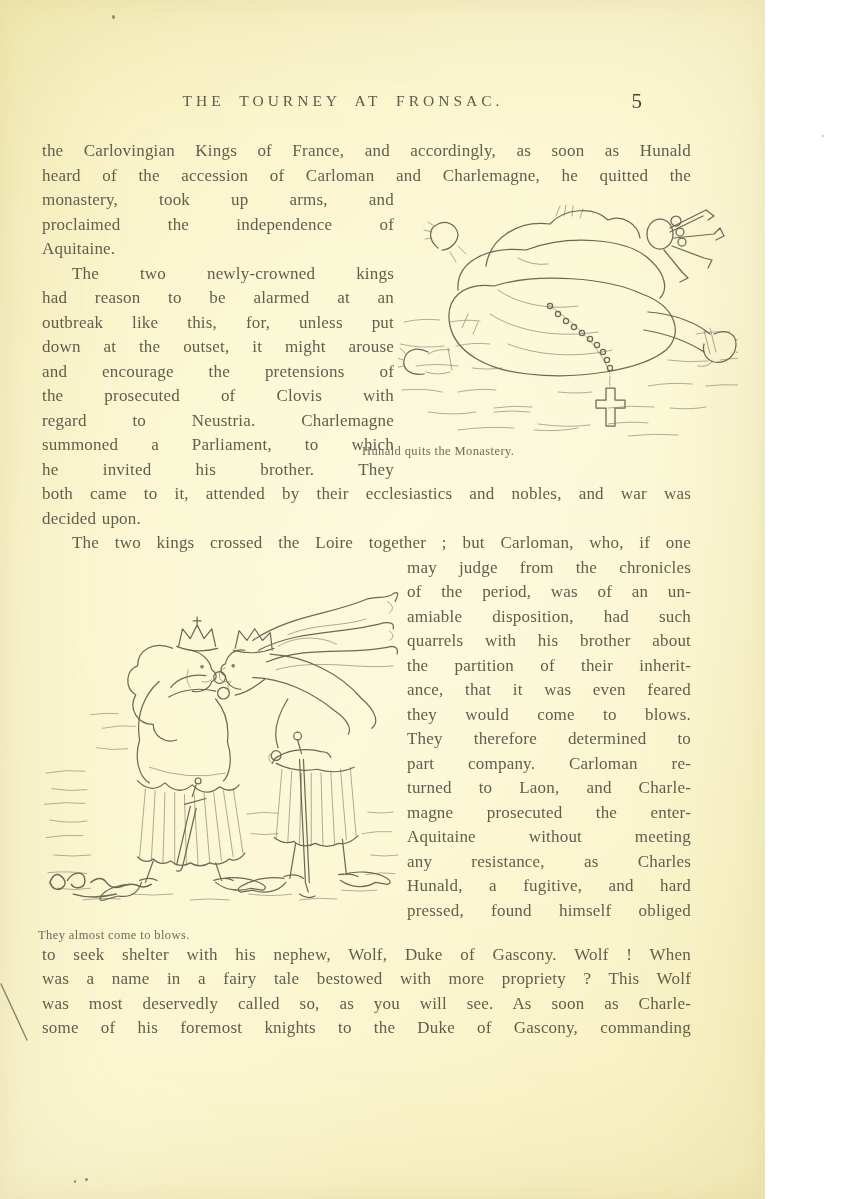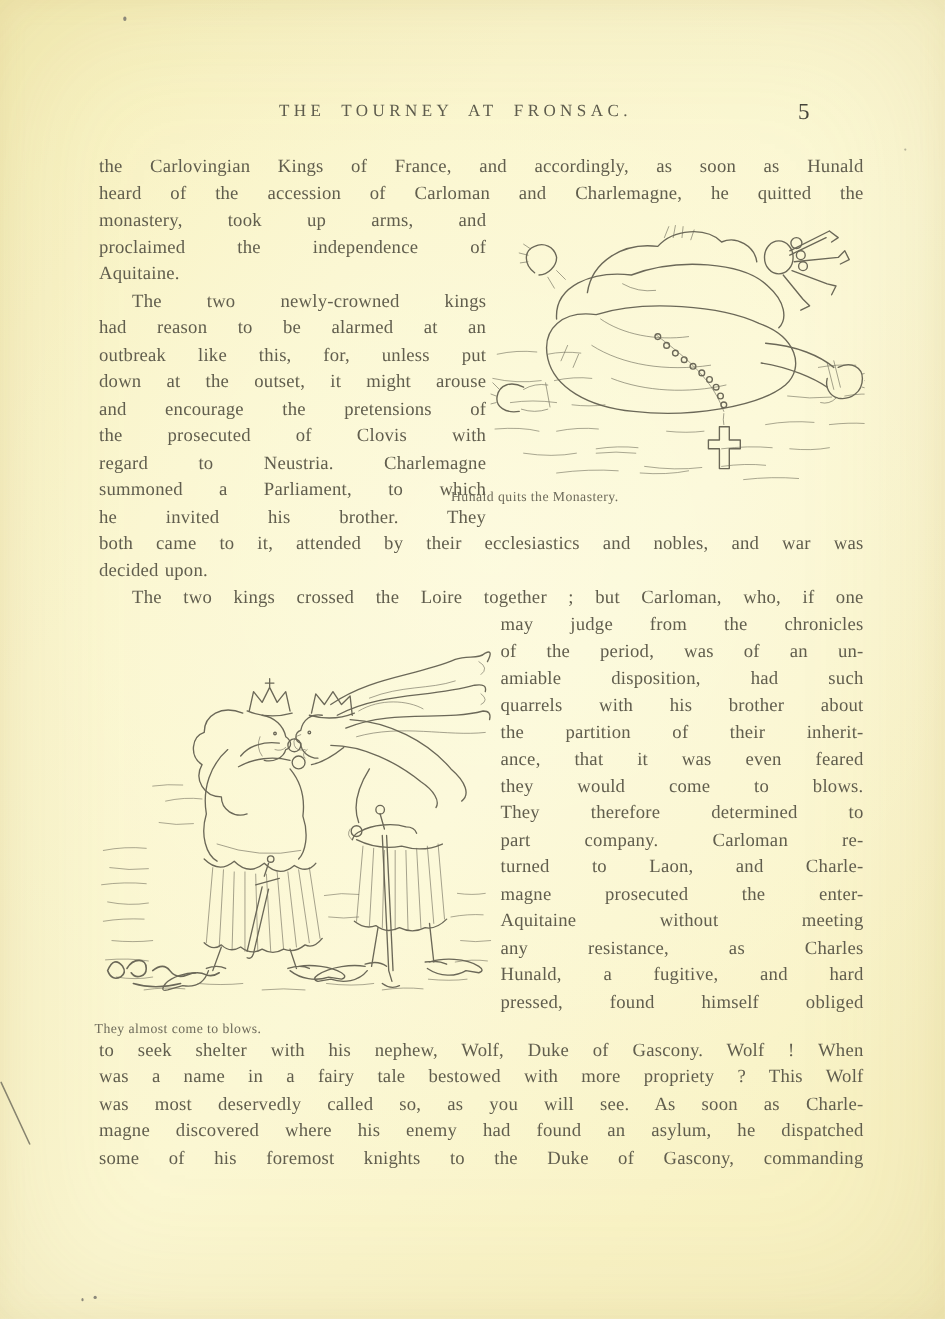--- a/index.html
+++ b/index.html
@@ -1,19 +1,19 @@
 <!DOCTYPE html>
 <html><head>
 <meta charset="utf-8">
 <style>
   html,body{margin:0;padding:0;}
   body{width:859px;height:1199px;overflow:hidden;
        font-family:"Liberation Serif","DejaVu Serif",serif;}
-  .page{position:relative;width:859px;height:1199px;box-sizing:border-box;
-        padding:92px 74px 0 90px;
+  .page{position:relative;width:765px;height:1199px;box-sizing:border-box;
+        padding:92px 74px 0 42px;
         background:
           radial-gradient(ellipse 130% 95% at 52% 42%, rgba(255,255,240,0.45) 0%, rgba(255,255,240,0) 55%),
           linear-gradient(128deg,#f6efba 0%,#faf5ca 28%,#fbf7d2 55%,#f9f3c6 80%,#f6efbf 100%);
         box-shadow: inset 0 0 140px rgba(170,140,60,0.14), inset 0 0 26px rgba(190,160,80,0.10);
         color:#615e4e;}
   
   .header{position:relative;height:24px;margin-bottom:23px;}
   .running-title{display:block;text-align:center;padding-right:47px;
         font-size:15.5px;letter-spacing:4px;word-spacing:7px;color:#5e5c4d;}
   .pagenum{position:absolute;right:49px;top:-3px;font-size:21px;color:#45443a;letter-spacing:0;}
@@ -223,21 +223,20 @@
         <div class="tline">Hunald, a fugitive, and hard</div>
         <div class="tline">pressed, found himself obliged</div>
       </div>
   </div>
 
   <div>
 
   <div class="tline">to seek shelter with his nephew, Wolf, Duke of Gascony.  Wolf !  When</div>
       <div class="tline">was a name in a fairy tale bestowed with more propriety ?  This Wolf</div>
       <div class="tline">was most deservedly called so, as you will see.  As soon as Charle-</div>
-      <div class="tline">magne discovered where his enemy had found an asylum, he dispatched</div>
       <div class="tline">some of his foremost knights to the Duke of Gascony, commanding</div>
     </div>
 
   <svg class="penmark" width="40" height="70">
     <path d="M1,4 L27,60"></path>
   </svg>
   <div class="speck s1"></div>
   <div class="speck s2"></div>
   <div class="speck s3"></div>
   <div class="speck s4"></div>

